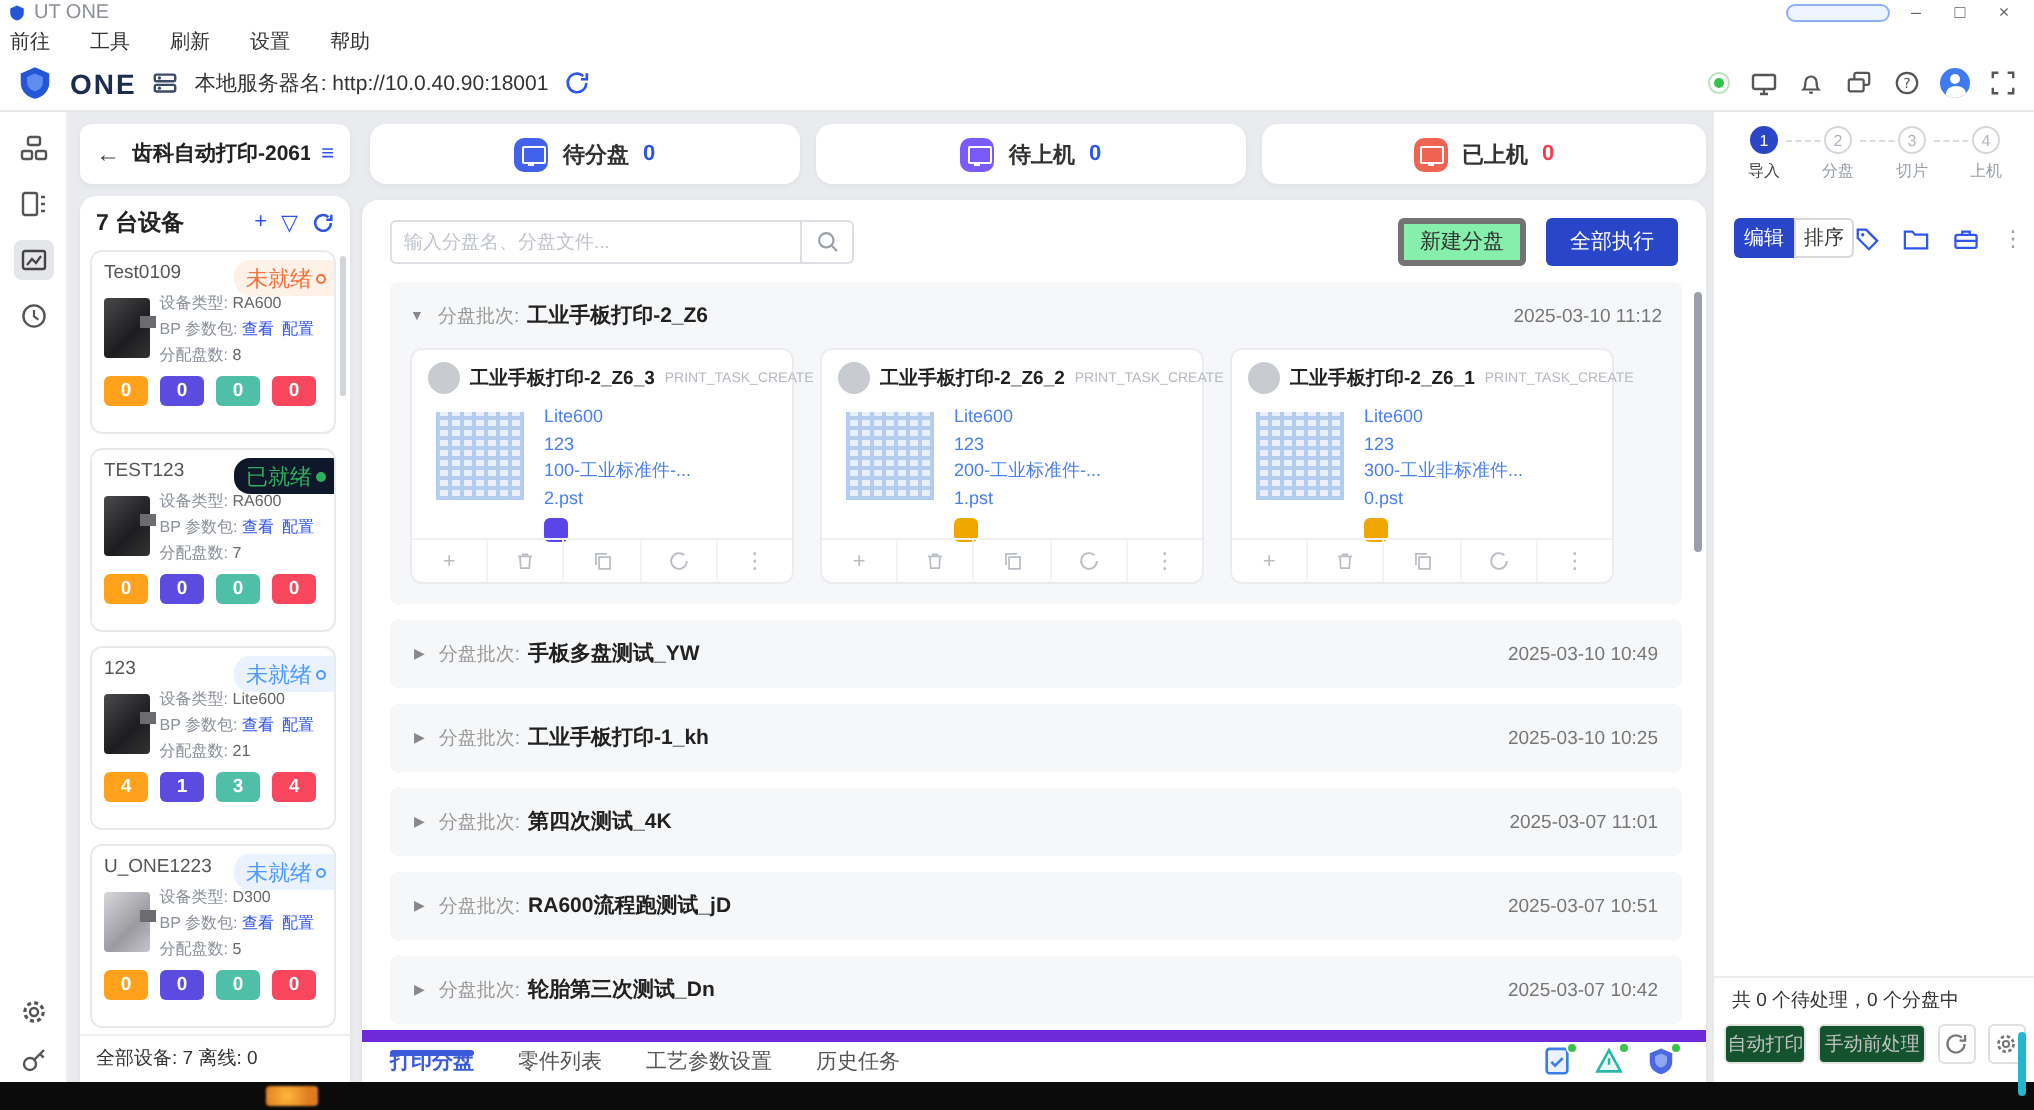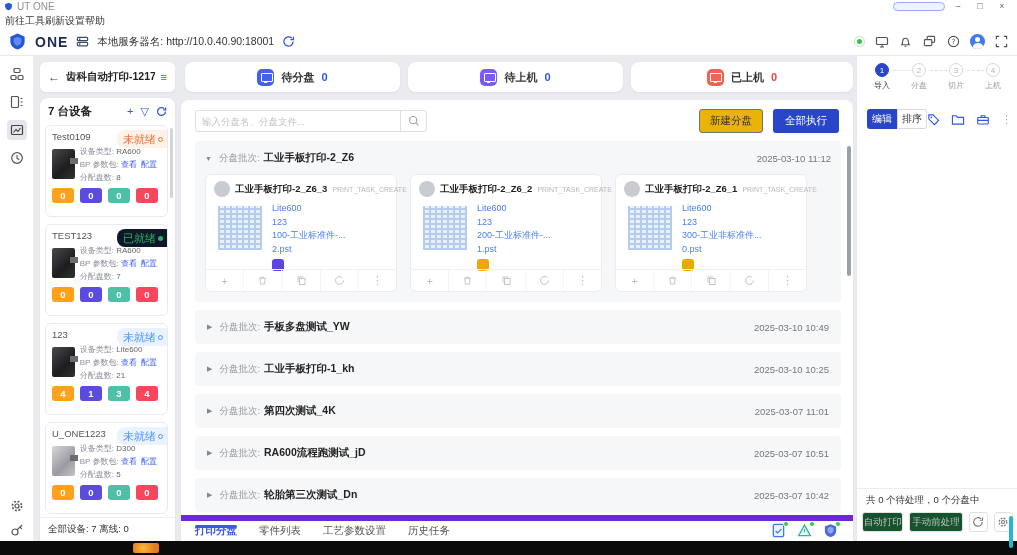--- a/index.html
+++ b/index.html
@@ -9,21 +9,21 @@
 
   
   .titlebar { position:absolute; left:0; top:0; width:1017px; height:14px; background:#fff; }
   .tb-left { position:absolute; left:4px; top:1px; display:flex; align-items:center; gap:4px; }
   .tb-title { font-size:10px; color:#8a8f98; }
   .tb-pill { position:absolute; left:893px; top:2px; width:52px; height:9px; border:1px solid #8fb0f5; border-radius:5px; background:#edf3ff; }
   .tb-ctrls { position:absolute; right:4px; top:0; display:flex; }
   .tb-btn { width:22px; height:13px; font-size:9px; color:#666; text-align:center; line-height:12px; }
 
   
-  .menubar { position:absolute; left:0; top:14px; width:1017px; height:14px; background:#fff; display:flex; align-items:center; padding-left:5px; gap:0; }
+  .menubar { position:absolute; left:0; top:14px; width:1017px; height:14px; background:#fff; display:flex; align-items:center; padding-left:5px; gap:20px; }
   .menu-item { font-size:10px; color:#333; }
 
   
   .appheader { position:absolute; left:0; top:28px; width:1017px; height:28px; background:#fff; border-bottom:1px solid #e7e9ec; }
   .ah-left { position:absolute; left:8px; top:0; height:27px; display:flex; align-items:center; gap:8px; }
   .brand { font-size:14px; font-weight:bold; color:#1c2b50; letter-spacing:1px; }
   .server-text { font-size:10.5px; color:#333; }
   .ah-icons { position:absolute; right:8px; top:0; height:27px; display:flex; align-items:center; gap:9px; }
   .ah-ic { width:15px; height:15px; display:flex; align-items:center; justify-content:center; }
   .statusdot { width:11px; height:11px; border:1.5px solid #bfe3c4; border-radius:50%; display:flex; align-items:center; justify-content:center; }
@@ -78,21 +78,21 @@
   .sum-count { font-size:11px; font-weight:bold; }
 
   
   .main-card { position:absolute; left:181px; top:100px; width:672px; height:441px; background:#fff; border-radius:8px 8px 0 0; box-shadow:0 1px 3px rgba(0,0,0,.05); overflow:hidden; }
   .search-row { position:absolute; left:14px; right:14px; top:9px; height:24px; }
   .search-box { position:absolute; left:0; top:1px; width:232px; height:22px; border:1px solid #dcdfe3; border-radius:3px; display:flex; align-items:center; }
   .search-input { flex:1; border:none; outline:none; font-size:9.5px; color:#333; padding:0 6px; font-family:inherit; background:transparent; }
   .search-input::placeholder { color:#c0c4cb; }
   .search-btn { width:26px; height:100%; border-left:1px solid #dcdfe3; display:flex; align-items:center; justify-content:center; }
   .btn { height:24px; border-radius:3px; font-size:10.5px; display:flex; align-items:center; justify-content:center; }
-  .btn-new { position:absolute; right:76px; top:0; width:64px; background:#eab308; border:1px solid #737373; color:#333; }
+  .btn-new { position:absolute; right:76px; top:0; width:64px; background:#86efac; border:3px solid #737373; color:#333; }
   .btn-run { position:absolute; right:0; top:0; width:66px; background:#2946c8; color:#fff; }
   .list { position:absolute; left:14px; right:12px; top:41px; bottom:26px; overflow:hidden; }
   .batch-exp { background:#f6f7f9; border-radius:4px; padding:8px 10px 10px; }
   .batch-hrow { display:flex; align-items:center; height:18px; }
   .caret { font-size:7px; color:#888; margin-right:7px; }
   .batch-label { font-size:9.5px; color:#999; margin-right:4px; }
   .batch-name { font-size:10.5px; font-weight:bold; color:#222; }
   .batch-date { margin-left:auto; font-size:9.5px; color:#777; }
   .task-row { display:flex; gap:13px; margin-top:7px; }
   .task-card { width:192px; height:118px; background:#fff; border:1px solid #ececf0; border-radius:6px; position:relative; padding:6px 8px; }
@@ -284,21 +284,21 @@
     <div class="rail-ic" style="top:464px">
         <svg width="14" height="14" viewBox="0 0 14 14">
           <circle cx="5" cy="9" r="3" stroke="#555" stroke-width="1.2" fill="none"></circle>
           <path d="M7.2 6.8L12 2M10 4l1.8 1.8" stroke="#555" stroke-width="1.2" fill="none"></path>
         </svg>
       </div>
   </div>
 
   <div class="back-card">
     <span class="back-arrow">←</span>
-    <span class="back-title">齿科自动打印-1217</span>
+    <span class="back-title">齿科自动打印-2061</span>
     <span class="back-menu">≡</span>
   </div>
 
   <div class="dev-panel">
     <div class="dev-head">
       <span class="dev-count">7 台设备</span>
       <span class="dev-head-ic">+</span>
       <span class="dev-head-ic">▽</span>
       <span class="dev-head-ic">
           <svg width="11" height="11" viewBox="0 0 14 14">

